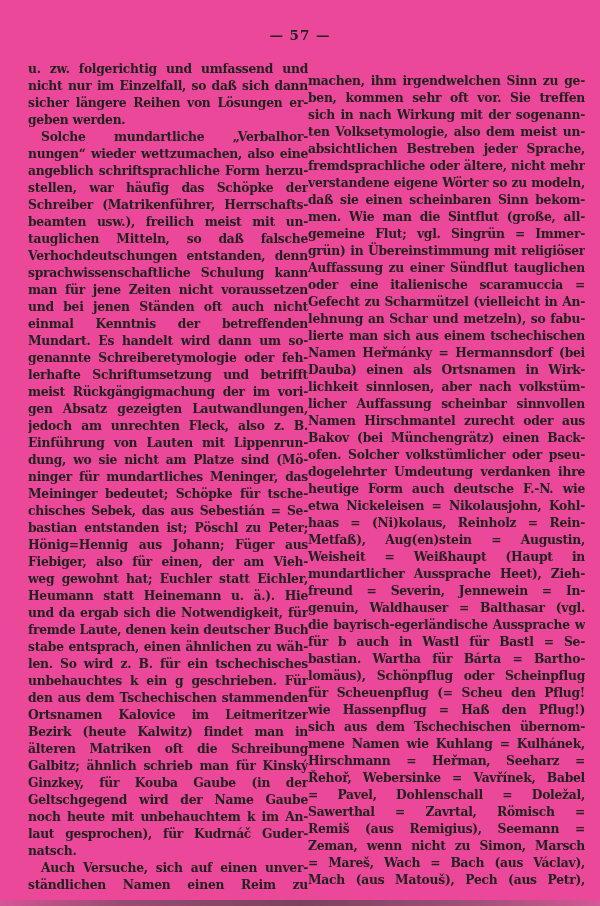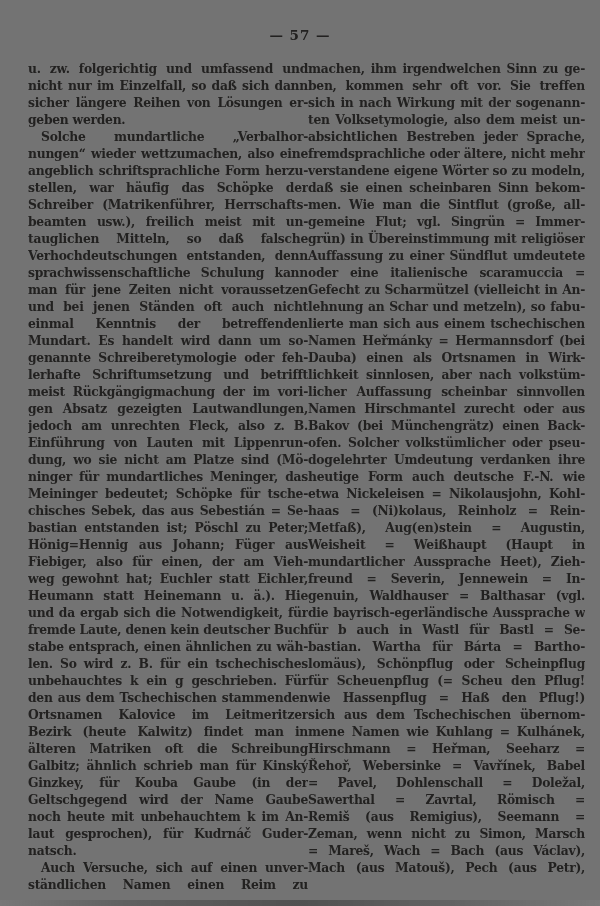--- a/index.html
+++ b/index.html
@@ -1,20 +1,20 @@
 <!DOCTYPE html>
 <html><head>
 <meta charset="utf-8">
 <style>
   html, body { margin: 0; padding: 0; background: #e8e8e6; }
   .page {
     position: relative;
     width: 600px;
     height: 906px;
-    background: #737373;
+    background: #ec4899;
     overflow: hidden;
     font-family: "DejaVu Serif", serif;
     font-weight: 700;
     color: #222120;
   }
   .page-header {
     position: absolute;
     top: 27px;
     left: 0;
     width: 100%;
@@ -23,21 +23,21 @@
     letter-spacing: 1px;
   }
   .columns {
     position: absolute;
     top: 60px;
     left: 28px;
     display: flex;
     gap: 0;
   }
   .col { width: 280px; }
-  .col-right { width: 277px; }
+  .col-right { width: 277px; margin-top: 12px; }
   .line {
     font-size: 12.3px;
     line-height: 17px;
     height: 17px;
     letter-spacing: -0.25px;
     text-align: justify;
     text-align-last: justify;
     white-space: nowrap;
     overflow: hidden;
   }
@@ -121,21 +121,21 @@
         <div class="line">ben, kommen sehr oft vor. Sie treffen</div>
         <div class="line">sich in nach Wirkung mit der sogenann-</div>
         <div class="line">ten Volksetymologie, also dem meist un-</div>
         <div class="line">absichtlichen Bestreben jeder Sprache,</div>
         <div class="line">fremdsprachliche oder ältere, nicht mehr</div>
         <div class="line">verstandene eigene Wörter so zu modeln,</div>
         <div class="line">daß sie einen scheinbaren Sinn bekom-</div>
         <div class="line">men. Wie man die Sintflut (große, all-</div>
         <div class="line">gemeine Flut; vgl. Singrün = Immer-</div>
         <div class="line">grün) in Übereinstimmung mit religiöser</div>
-        <div class="line">Auffassung zu einer Sündflut umdeutete</div>
+        <div class="line">Auffassung zu einer Sündflut tauglichen</div>
         <div class="line">oder eine italienische scaramuccia =</div>
         <div class="line">Gefecht zu Scharmützel (vielleicht in An-</div>
         <div class="line">lehnung an Schar und metzeln), so fabu-</div>
         <div class="line">lierte man sich aus einem tschechischen</div>
         <div class="line">Namen Heřmánky = Hermannsdorf (bei</div>
         <div class="line">Dauba) einen als Ortsnamen in Wirk-</div>
         <div class="line">lichkeit sinnlosen, aber nach volkstüm-</div>
         <div class="line">licher Auffassung scheinbar sinnvollen</div>
         <div class="line">Namen Hirschmantel zurecht oder aus</div>
         <div class="line">Bakov (bei Münchengrätz) einen Back-</div>

